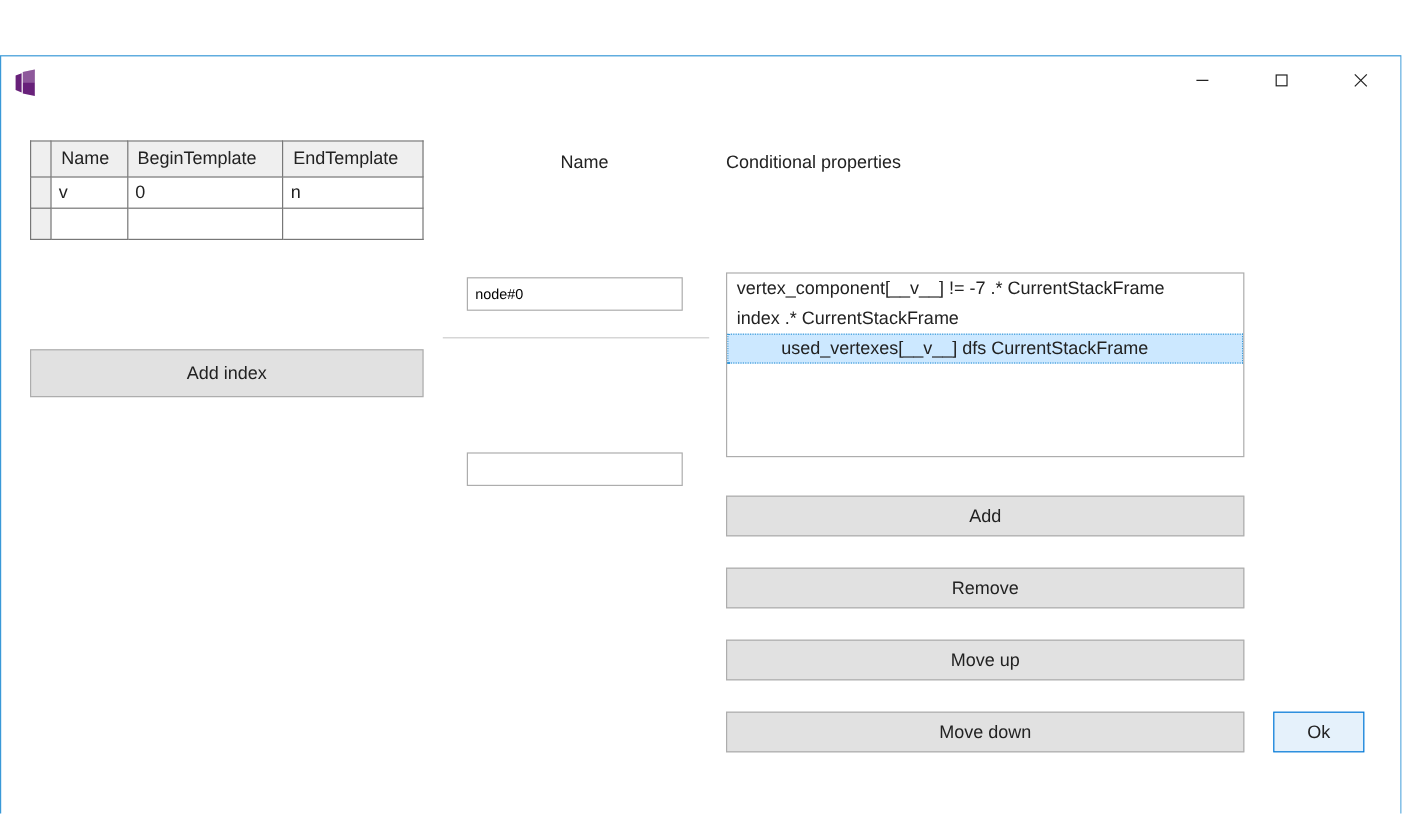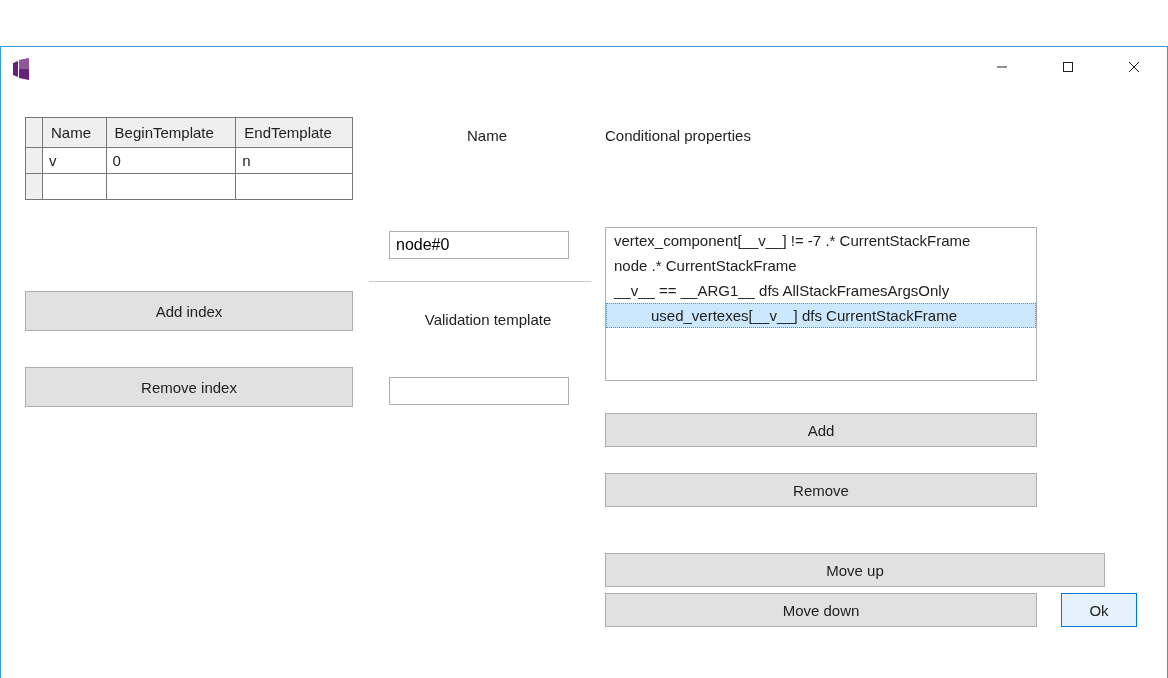--- a/index.html
+++ b/index.html
@@ -102,21 +102,21 @@
     left: 400px; top: 40px;
     width: 172px; text-align: center;
   }
   .name-input {
     position: absolute;
     left: 388px; top: 144px;
     width: 180px; height: 28px;
     border: 1px solid #adadad;
     padding: 2px 6px;
     font-family: inherit;
-    font-size: 16px;
+    font-size: 12px;
   }
   .mid-hr {
     position: absolute;
     left: 368px; top: 186px;
     width: 222px;
     border: none; border-top: 1px solid #ccc;
   }
   .label-validation {
     position: absolute;
     left: 392px; top: 224px;
@@ -153,21 +153,21 @@
   }
   .cond-item.selected {
     background: #cce8ff;
     outline: 1px dotted #3a99d8;
     outline-offset: -1px;
     padding-left: 45px;
   }
 
   .add-btn     { position: absolute; left: 604px; top: 326px; width: 432px; height: 34px; }
   .remove-btn  { position: absolute; left: 604px; top: 386px; width: 432px; height: 34px; }
-  .moveup-btn  { position: absolute; left: 604px; top: 466px; width: 500px; height: 34px; }
+  .moveup-btn  { position: absolute; left: 604px; top: 446px; width: 432px; height: 34px; }
   .movedn-btn  { position: absolute; left: 604px; top: 506px; width: 432px; height: 34px; }
 
   .ok-btn {
     position: absolute;
     left: 1060px; top: 506px;
     width: 76px; height: 34px;
     background: #e5f1fb;
     border: 1px solid #0078d7;
   }
 </style>
@@ -224,33 +224,30 @@
         <tr>
           <td class="rowhead"></td>
           <td></td>
           <td></td>
           <td></td>
         </tr>
       </tbody>
     </table>
 
     <button class="btn add-index-btn">Add index</button>
-    <button class="btn remove-index-btn">Remove index</button>
 
     <div class="label-name">Name</div>
     <input class="name-input" value="node#0" style="">
     <hr class="mid-hr">
-    <div class="label-validation">Validation template</div>
     <input class="validation-input" value="" style="">
 
     <div class="label-cond">Conditional properties</div>
     <div class="cond-list" id="cond-list">
         <div class="cond-item">vertex_component[__v__] != -7 .* CurrentStackFrame</div>
-        <div class="cond-item">node .* CurrentStackFrame</div>
-        <div class="cond-item">__v__ == __ARG1__ dfs AllStackFramesArgsOnly</div>
+        <div class="cond-item">index .* CurrentStackFrame</div>
         <div class="cond-item selected">used_vertexes[__v__] dfs CurrentStackFrame</div>
       </div>
 
     <button class="btn remove-btn">Remove</button>
     <button class="btn add-btn">Add</button>
     <button class="btn moveup-btn">Move up</button>
     <button class="btn movedn-btn">Move down</button>
 
     <button class="btn ok-btn">Ok</button>
 

